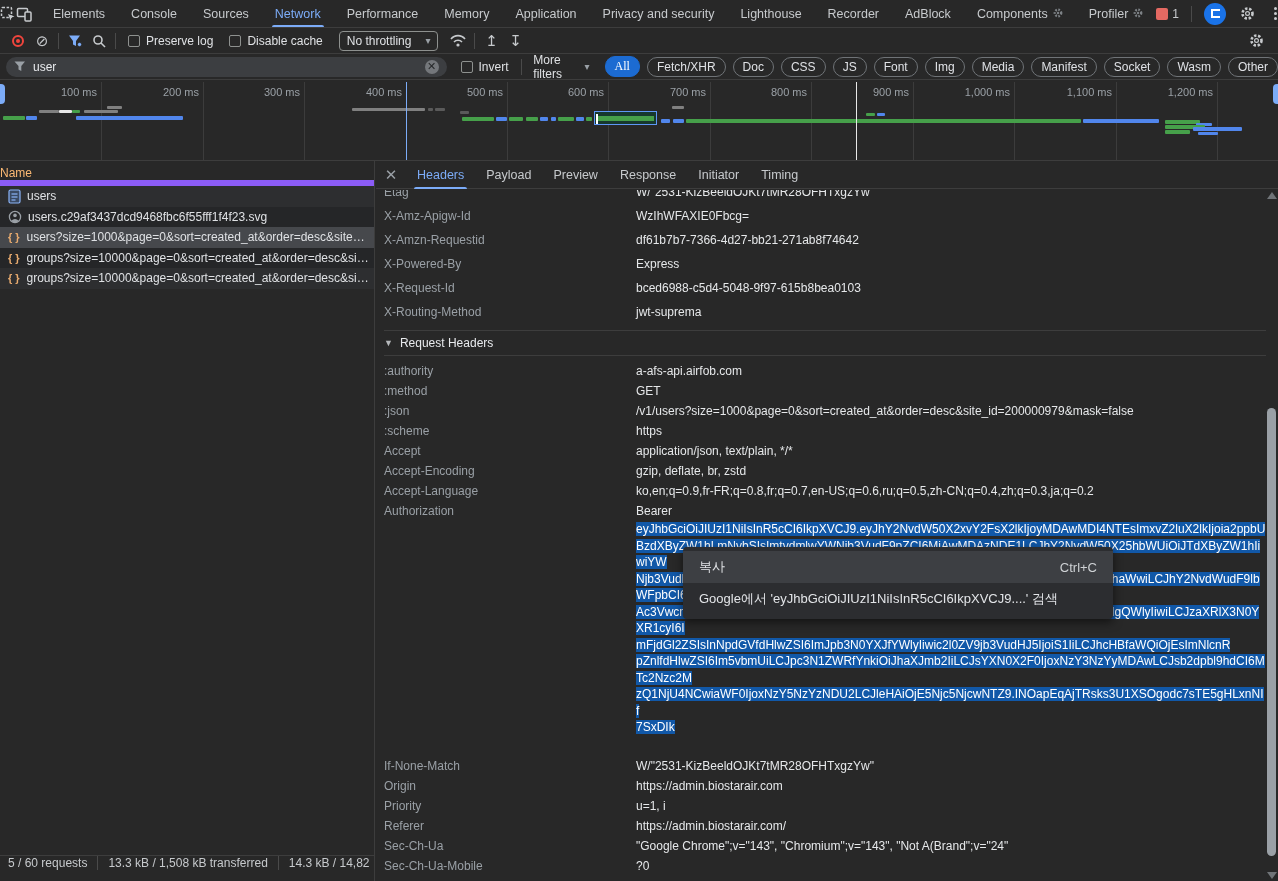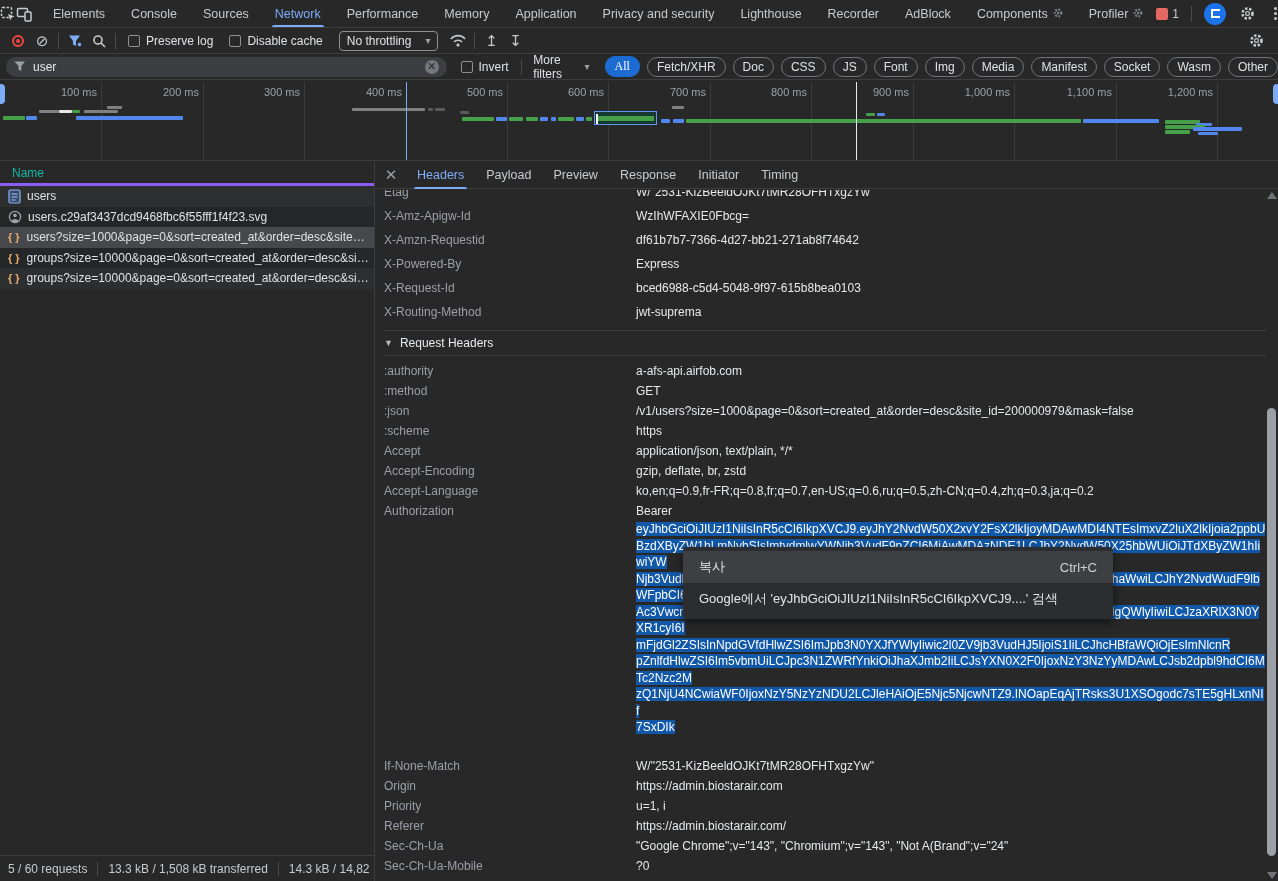--- a/index.html
+++ b/index.html
@@ -61,32 +61,32 @@
   #sel-block .inner { position:absolute; left:3px; right:2px; top:4px; height:5px; background:#46a04a; }
   #sel-block .tickw { position:absolute; left:1px; top:2px; width:2px; height:10px; background:#fff; }
   .vline-blue { position:absolute; left:406px; top:2px; bottom:0; width:1px; background:#7cacf8; }
   .vline-white { position:absolute; left:856px; top:2px; bottom:0; width:1px; background:#e8e8e8; }
   .handle { position:absolute; top:4px; width:5px; height:20px; background:#7cacf8; }
   .handle.l { left:0; border-radius:0 4px 4px 0; }
   .handle.r { right:0; border-radius:4px 0 0 4px; }
 
   
   #leftpanel { left:0; top:161px; width:375px; height:694px; border-right:1px solid #3d3d3d; background:#282828; }
-  #namehdr { height:25px; line-height:25px; padding-left:12px; font-size:12px; color:#14b8a6; border-bottom:3px solid #8b5cf6; }
+  #namehdr { height:25px; line-height:25px; padding-left:0; font-size:12px; color:#fdba74; border-bottom:6px solid #8b5cf6; }
   .req { height:20.5px; display:flex; align-items:center; gap:6px; padding-left:8px; font-size:12px;
     white-space:nowrap; overflow:hidden; }
   .req .nm { overflow:hidden; text-overflow:ellipsis; flex:1; padding-right:4px; }
   .req.odd { background:#2d2e30; }
   .req.even { background:#252628; }
   .req.selrow { background:#46484c; }
   .braces { color:#e8ab6f; font-weight:bold; font-size:11px; letter-spacing:1px; }
 
   
   #statusbar { left:0; top:855px; width:375px; height:26px; border-top:1px solid #3d3d3d; border-right:1px solid #3d3d3d;
-    display:flex; align-items:center; gap:10px; padding-left:8px; font-size:12px; color:#c7cacd; background:#282828;
+    display:flex; align-items:flex-start; gap:10px; padding-left:8px; font-size:12px; color:#c7cacd; background:#282828;
     white-space:nowrap; overflow:hidden; }
   .sdiv { width:1px; height:14px; background:#4a4a4a; }
 
   
   #rightpanel { left:376px; top:161px; width:902px; height:720px; background:#282828; overflow:hidden; }
   #dtabs { height:28px; border-bottom:1px solid #3d3d3d; display:flex; align-items:center; font-size:12.5px; color:#c7cacd; }
   #dclose { width:30px; text-align:center; font-size:15px; color:#9aa0a6; }
   .dtab { padding:0 11px; height:28px; display:flex; align-items:center; position:relative; }
   .dtab.sel { color:#7cacf8; }
   .dtab.sel::after { content:""; position:absolute; left:8px; right:8px; bottom:0; height:2px; background:#7cacf8; border-radius:2px 2px 0 0; }

